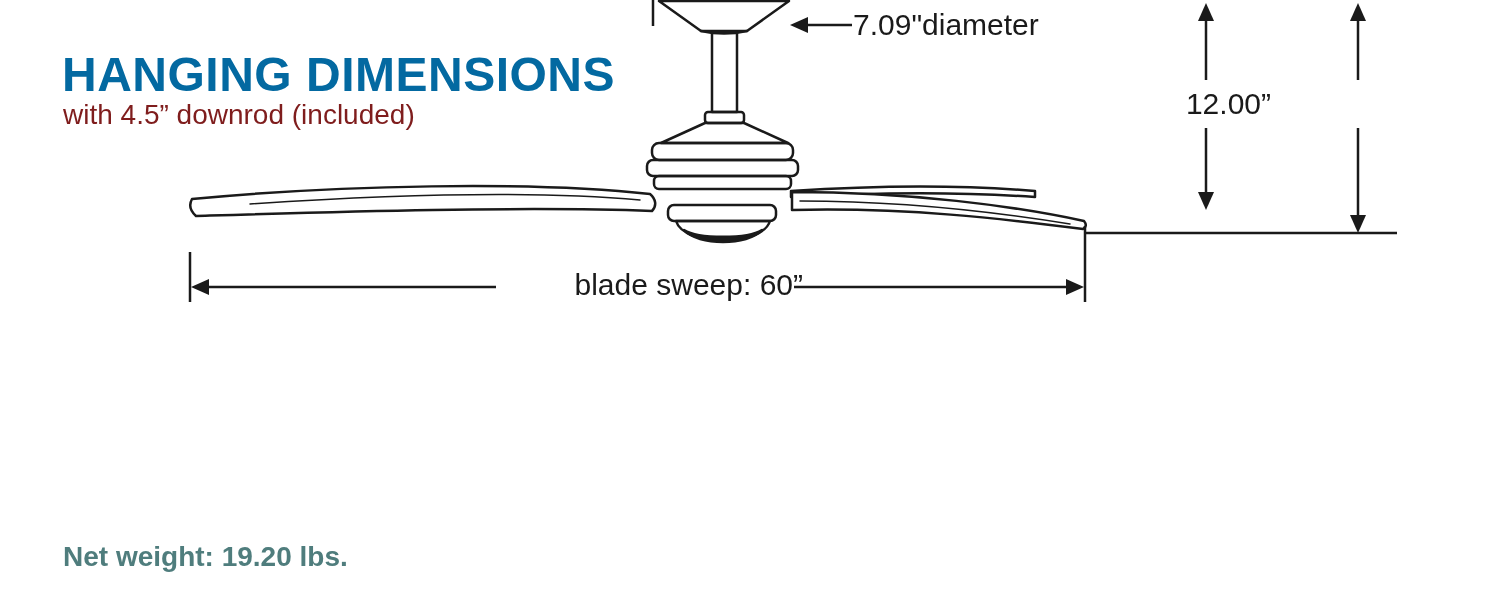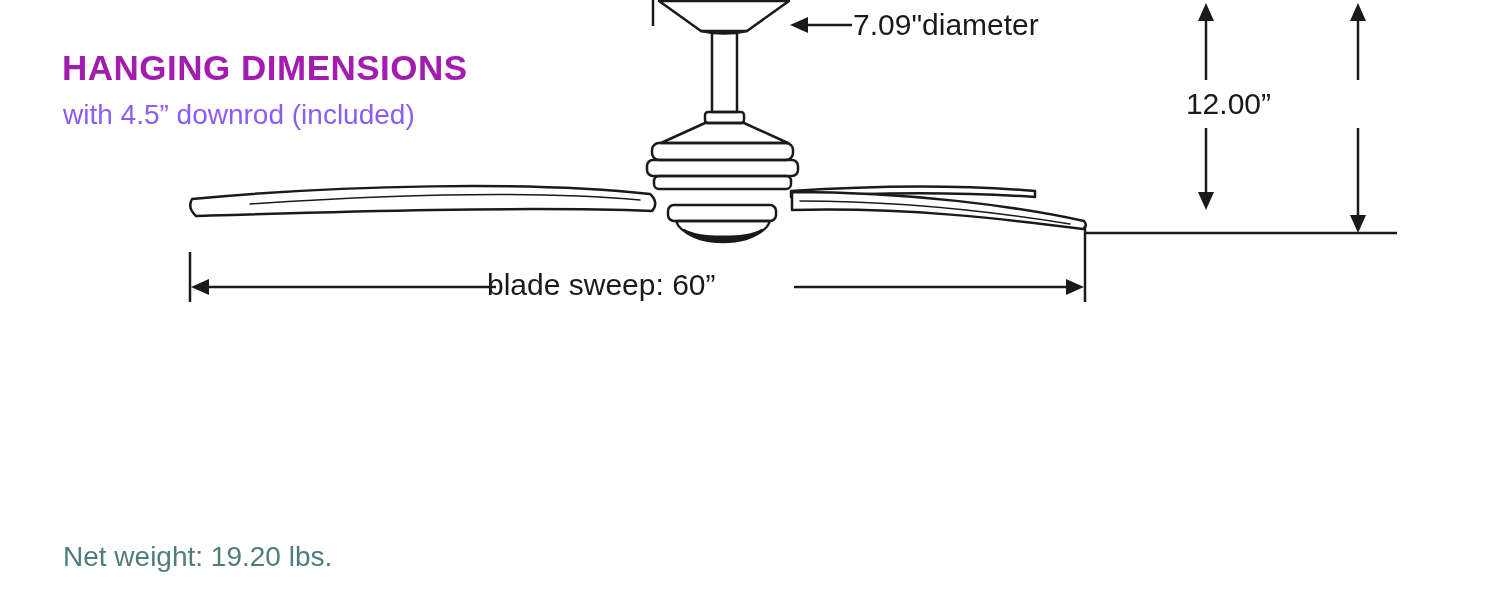--- a/index.html
+++ b/index.html
@@ -22,31 +22,31 @@
   }
   .txt {
     position: absolute;
     color: #1a1a1a;
     white-space: nowrap;
     line-height: 1.12;
   }
   .title {
     left: 62px;
     top: 48px;
-    font-size: 35px;
+    font-size: 48px;
     font-weight: 600;
     letter-spacing: 0.5px;
-    color: #a21caf;
+    color: #0369a1;
   }
   .subtitle {
     left: 63px;
     top: 99px;
     font-size: 28px;
     font-weight: 500;
-    color: #8b5cf6;
+    color: #7f1d1d;
   }
   .diameter-lbl {
     left: 853px;
     top: 8px;
     font-size: 30px;
     font-weight: 500;
   }
   .dim12-lbl {
     left: 1141px;
     top: 87px;
@@ -66,29 +66,29 @@
   .pitch-lbl {
     left: 849px;
     top: 137px;
     font-size: 30px;
     font-weight: 500;
   }
   .sweep-lbl {
     left: 487px;
     top: 268px;
     width: 316px;
-    text-align: left;
+    text-align: right;
     font-size: 30px;
     font-weight: 500;
   }
   .netweight-lbl {
     left: 63px;
     top: 541px;
     font-size: 28px;
-    font-weight: 400;
+    font-weight: 700;
     color: #4f7d7d;
   }
 </style>
 </head>
 <body>
 
 <div class="stage">
 
   <svg width="1500" height="609" viewBox="0 0 1500 609">
 

